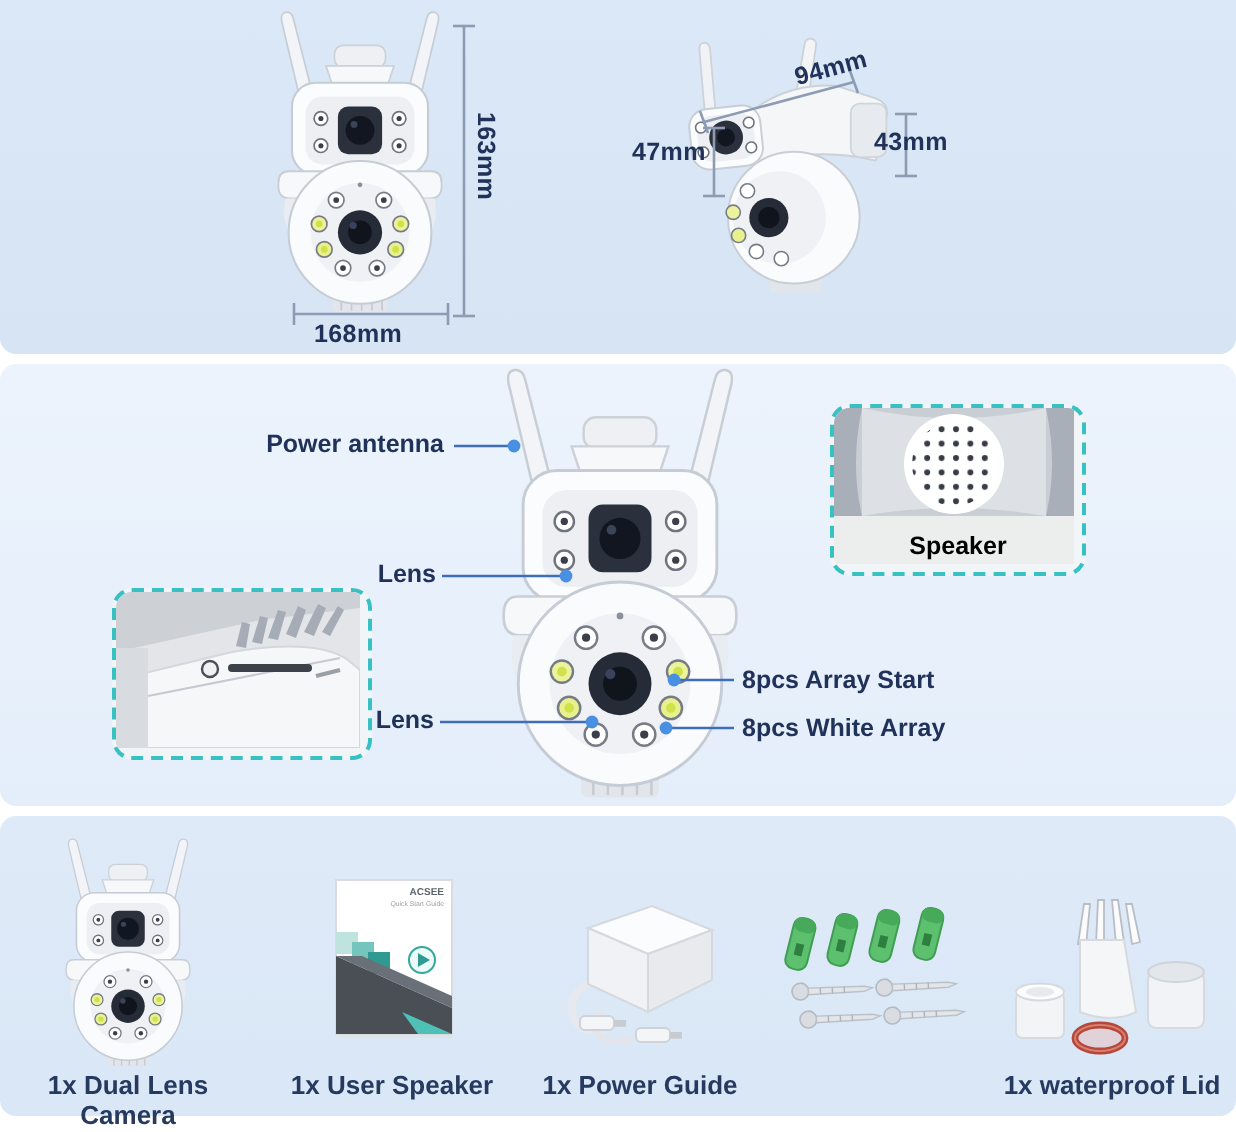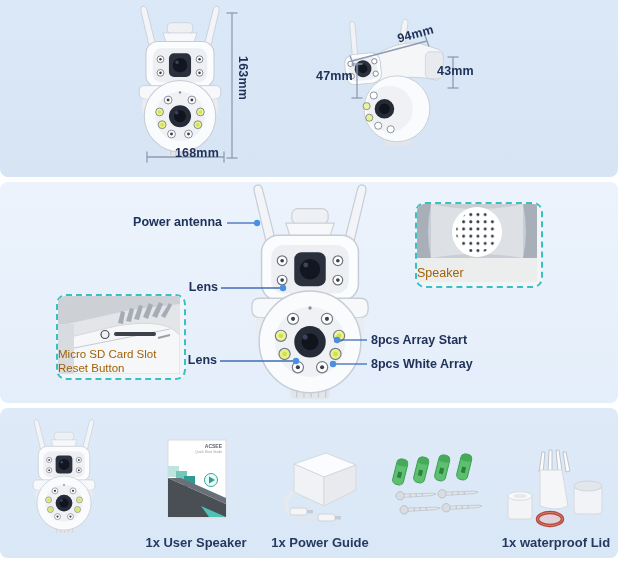--- a/index.html
+++ b/index.html
@@ -9,21 +9,21 @@
   .sec-top{top:0;height:177px;background:linear-gradient(180deg,#dae8f7 0%,#d6e4f4 100%);border-radius:0 0 8px 8px;}
   .sec-mid{top:182px;height:221px;background:linear-gradient(180deg,#ecf3fc 0%,#e4eefa 100%);}
   .sec-bot{top:408px;height:150px;background:linear-gradient(180deg,#dfeaf8 0%,#d9e7f6 100%);}
   .ov{position:absolute;left:0;top:0;pointer-events:none;}
   .lbl{position:absolute;font-weight:700;color:#21325a;white-space:nowrap;}
   .dim{font-size:12.5px;letter-spacing:.2px;}
   .callout{font-size:12.5px;}
   .vtext{writing-mode:vertical-rl;}
   .inset{position:absolute;border:2px dashed #38c1c3;border-radius:10px;overflow:hidden;background:#f2f5f7;}
   .inset svg{display:block;}
-  .inset-caption{position:absolute;left:0;right:0;text-align:left;font-weight:400;color:#a16207;}
+  .inset-caption{position:absolute;left:0;right:0;text-align:center;font-weight:700;color:#000000;}
   .sd-cap{bottom:3px;font-size:11.5px;line-height:13.5px;}
   .spk-cap{bottom:6px;font-size:12.5px;}
   .pkg-label{position:absolute;top:127px;text-align:center;font-size:13px;font-weight:700;color:#26395f;}
   .item-art{position:absolute;}
 </style>
 </head>
 <body>
 
 <div class="stage">
 
@@ -261,21 +261,21 @@
         <path d="M357 64 V98"></path>
           <path d="M351.5 64 H362.5"></path>
           <path d="M351.5 98 H362.5"></path>
         <path d="M453 57 V88"></path>
           <path d="M447.5 57 H458.5"></path>
           <path d="M447.5 88 H458.5"></path>
       </g>
     </svg>
 
     <div class="lbl dim vtext" style="left:236px;top:56px">163mm</div>
-    <div class="lbl dim" style="left:157px;top:146px;width:62px;text-align:right">168mm</div>
+    <div class="lbl dim" style="left:157px;top:160px;width:62px;text-align:left">168mm</div>
     <div class="lbl dim" style="left:397px;top:27px;transform:rotate(-15deg)">94mm</div>
     <div class="lbl dim" style="left:316px;top:69px">47mm</div>
     <div class="lbl dim" style="left:437px;top:64px">43mm</div>
   </div>
 
   <div class="section sec-mid">
 
     <svg class="item-art" style="left:234px;top:0px" width="152" height="218" viewBox="0 0 120 180" preserveAspectRatio="xMidYMin meet">
         <use href="#cam-front"></use>
       </svg>
@@ -315,24 +315,20 @@
           <path d="M94 20 l7 -14 l4 2 l-6 14 Z"></path>
           <path d="M103 20 l8 -13 l3 2 l-7 13 Z"></path>
         </g>
         <path d="M0 44 L58 30 q42 -7 58 4 l6 5 v39 H0 Z" fill="#f6f7f8" stroke="#d4d7db" stroke-width="1"></path>
         <rect x="0" y="28" width="16" height="50" fill="#d8dbdf"></rect>
         <path d="M16 52 L112 33" stroke="#c6cad0" stroke-width="1" fill="none"></path>
         <rect x="56" y="36" width="42" height="4" rx="2" fill="#3c414a"></rect>
         <circle cx="47" cy="38.5" r="4" fill="#f0f1f2" stroke="#4a4f58" stroke-width="1.2"></circle>
         <path d="M100 42 l12 -3" stroke="#9aa0a8" stroke-width="2" fill="none"></path>
       </svg>
-      <div class="inset-caption sd-cap">
-        <div>Micro SD Card Slot</div>
-        <div>Reset Button</div>
-      </div>
     </div>
 
     <div class="inset" style="left:415px;top:20px;width:124px;height:82px">
       <svg width="120" height="78" viewBox="0 0 120 78">
         <rect x="0" y="0" width="120" height="78" fill="#eceded"></rect>
         <rect x="0" y="0" width="120" height="54" fill="#c9ced5"></rect>
         <path d="M0 0 h14 q-6 28 0 54 H0 Z" fill="#a8afb9"></path>
         <path d="M120 0 h-14 q6 28 0 54 h14 Z" fill="#a8afb9"></path>
         <path d="M14 0 q46 10 92 0 v54 q-46 -8 -92 0 Z" fill="#dde0e4"></path>
         <circle cx="60" cy="28" r="25" fill="#ffffff"></circle>
@@ -357,18 +353,19 @@
       </svg>
 
     <svg class="item-art" style="left:392px;top:36px" width="92" height="86" viewBox="0 0 92 86">
         <use href="#screws"></use>
       </svg>
 
     <svg class="item-art" style="left:502px;top:36px" width="108" height="92" viewBox="0 0 108 92">
         <use href="#lid"></use>
       </svg>
 
+    <div class="pkg-label" style="left:0px;width:128px">1x Dual Lens Camera</div>
     <div class="pkg-label" style="left:132px;width:128px">1x User Speaker</div>
     <div class="pkg-label" style="left:256px;width:128px">1x Power Guide</div>
     <div class="pkg-label" style="left:494px;width:124px">1x waterproof Lid</div>
   </div>
 
 </div>
 
 </body></html>

